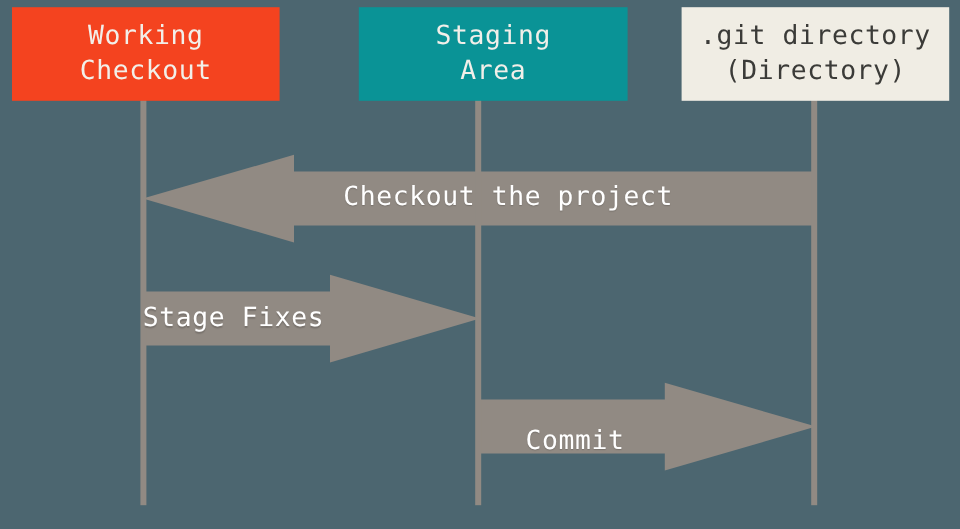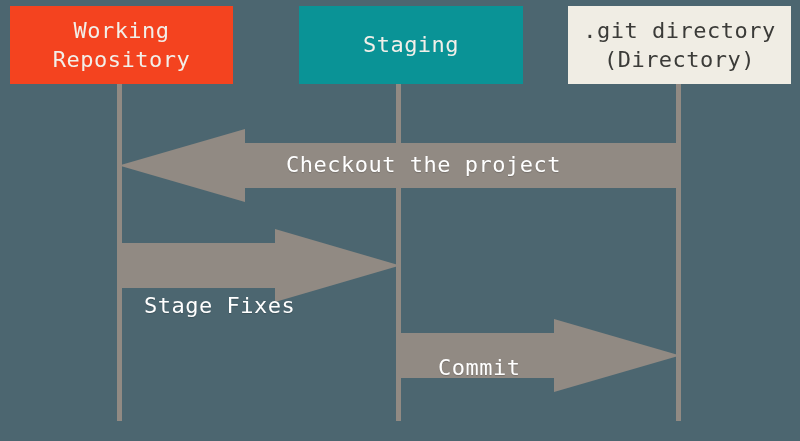--- a/index.html
+++ b/index.html
@@ -78,21 +78,21 @@
 
   .arrow-label {
     position: absolute;
     color: #ffffff;
     font-size: 22px;
     letter-spacing: 0.5px;
     white-space: pre;
     text-shadow: 0 1px 1px rgba(0,0,0,0.18);
   }
   #label-checkout    { left: 266px; top: 152px; margin-left: 20px; }
-  #label-stage-fixes { left: 144px; top: 253px; margin-top: 40px; }
+  #label-stage-fixes { left: 119px; top: 253px; }
   #label-commit      { left: 438px; top: 355px; }
 </style>
 </head>
 <body>
 
 <div id="diagram">
 
   <svg id="arrow-layer" viewBox="0 0 800 441">
 
     <polygon fill="#918a83" points="119,165.5 245,129 245,143 678,143 678,188 245,188 245,202"></polygon>
@@ -101,25 +101,26 @@
 
     <polygon fill="#918a83" points="680,355.5 554,319 554,333 398,333 398,378 554,378 554,392"></polygon>
   </svg>
 
   <div class="lifeline" id="lifeline-working"></div>
   <div class="lifeline" id="lifeline-staging"></div>
   <div class="lifeline" id="lifeline-repository"></div>
 
   <div class="node-box" id="node-working">
     <span class="node-line">Working</span>
-    <span class="node-line">Repository</span>
+    <span class="node-line">Checkout</span>
   </div>
 
   <div class="node-box" id="node-staging">
     <span class="node-line">Staging</span>
+    <span class="node-line">Area</span>
   </div>
 
   <div class="node-box" id="node-repository">
     <span class="node-line">.git directory</span>
     <span class="node-line">(Directory)</span>
   </div>
 
   <div class="arrow-label" id="label-checkout">Checkout the project</div>
   <div class="arrow-label" id="label-stage-fixes">Stage Fixes</div>
   <div class="arrow-label" id="label-commit">Commit</div>

